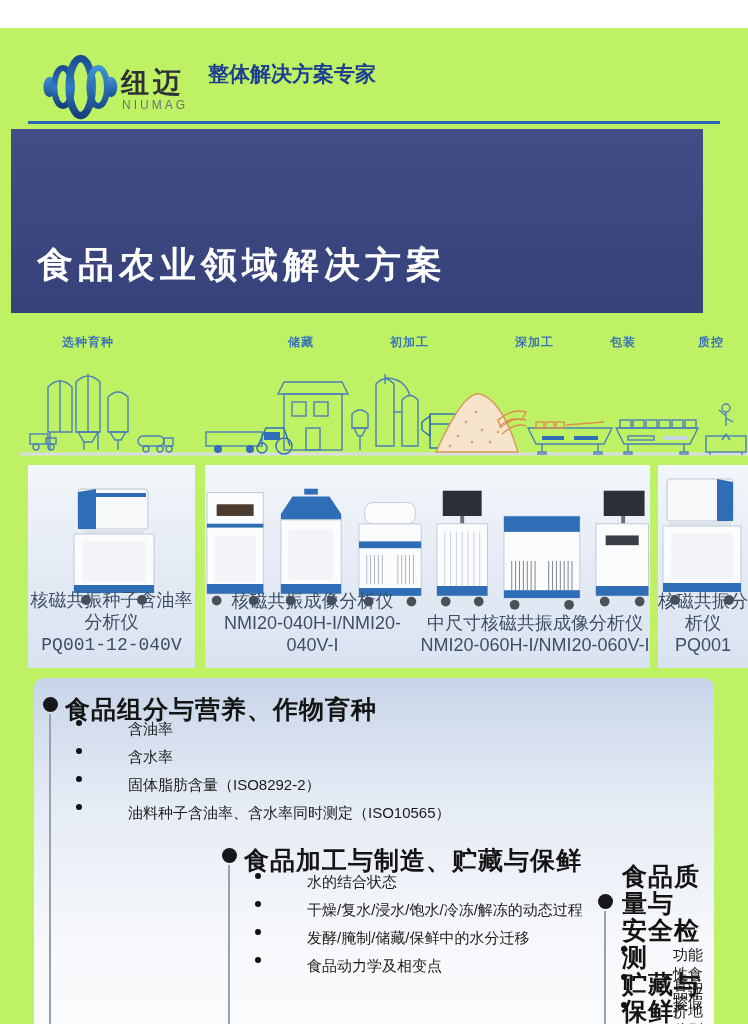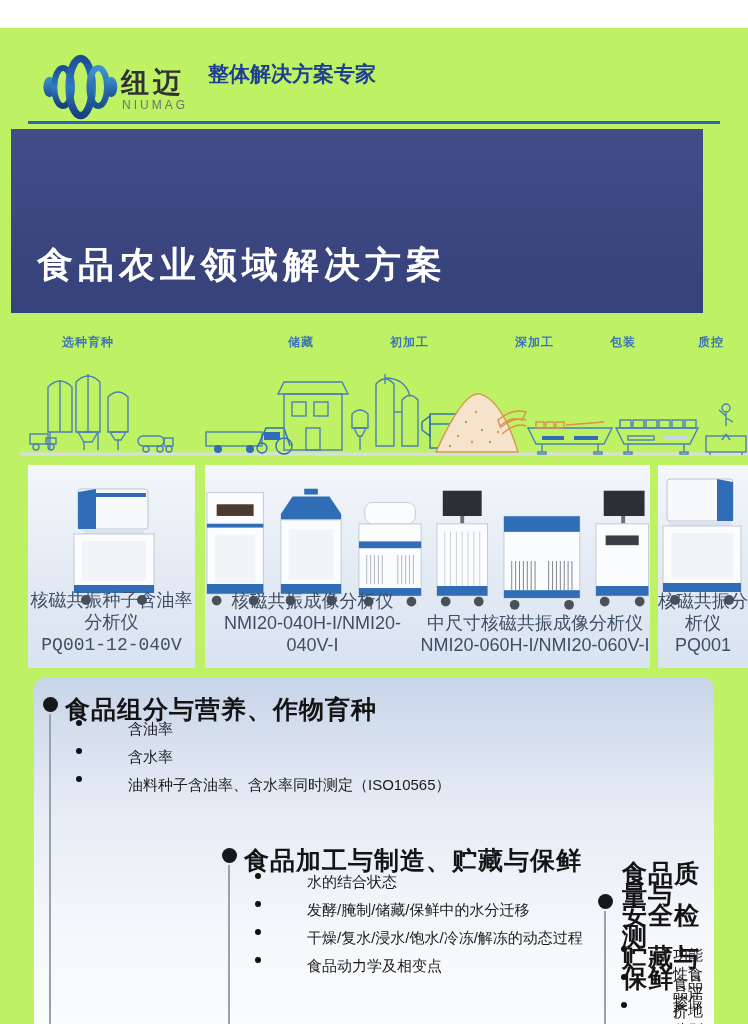--- a/index.html
+++ b/index.html
@@ -57,21 +57,21 @@
 
   
   .card{position:absolute;left:34px;top:650px;width:680px;height:374px;border-radius:10px 10px 0 0;
         background:linear-gradient(180deg,#c8d5e9 0%,#e6ecf5 35%,#f6f8fb 70%,#fbfcfd 100%);}
   .big-dot{position:absolute;width:15px;height:15px;border-radius:50%;background:#16181c;}
   .vline{position:absolute;width:2px;background:#99a1ab;}
   .sec-title{position:absolute;font-size:25px;font-weight:bold;color:#141414;letter-spacing:1px;}
   .items{position:absolute;font-size:15px;color:#1a1a1a;}
   .item{height:28px;display:flex;align-items:flex-start;gap:37px;}
   .idot{width:6px;height:6px;border-radius:50%;background:#111;margin-right:9px;flex:0 0 auto;}
-  .sec3-title{line-height:21px;}
+  .sec3-title{line-height:27px;}
 
   .bottom-strip{position:absolute;left:0;top:1017px;width:748px;height:7px;background:#e8eaec;}
 </style>
 </head>
 <body>
 
 <div class="page">
 
   <svg class="logo-icon" width="80" height="78" viewBox="0 0 118 96">
     <defs>
@@ -347,39 +347,43 @@
       <div class="item">
           <span class="idot"></span>
           <span>含油率</span>
         </div>
       <div class="item">
           <span class="idot"></span>
           <span>含水率</span>
         </div>
       <div class="item">
           <span class="idot"></span>
+          <span>固体脂肪含量（ISO8292-2）</span>
+        </div>
+      <div class="item">
+          <span class="idot"></span>
           <span>油料种子含油率、含水率同时测定（ISO10565）</span>
         </div>
     </div>
 
     <div class="big-dot" style="left:188px;top:170px;"></div>
     <div class="vline" style="left:194px;top:187px;height:187px;"></div>
     <div class="sec-title" style="left:210px;top:166px;">食品加工与制造、贮藏与保鲜</div>
     <div class="items" style="left:221px;top:195px;">
       <div class="item">
           <span class="idot"></span>
           <span>水的结合状态</span>
         </div>
       <div class="item">
           <span class="idot"></span>
+          <span>干燥/复水/浸水/饱水/冷冻/解冻的动态过程</span>
+        </div>
+      <div class="item">
+          <span class="idot"></span>
           <span>发酵/腌制/储藏/保鲜中的水分迁移</span>
-        </div>
-      <div class="item">
-          <span class="idot"></span>
-          <span>干燥/复水/浸水/饱水/冷冻/解冻的动态过程</span>
         </div>
       <div class="item">
           <span class="idot"></span>
           <span>食品动力学及相变点</span>
         </div>
     </div>
 
     <div class="big-dot" style="left:564px;top:216px;"></div>
     <div class="vline" style="left:570px;top:233px;height:141px;"></div>
     <div class="sec-title sec3-title" style="left:588px;top:185px;">

